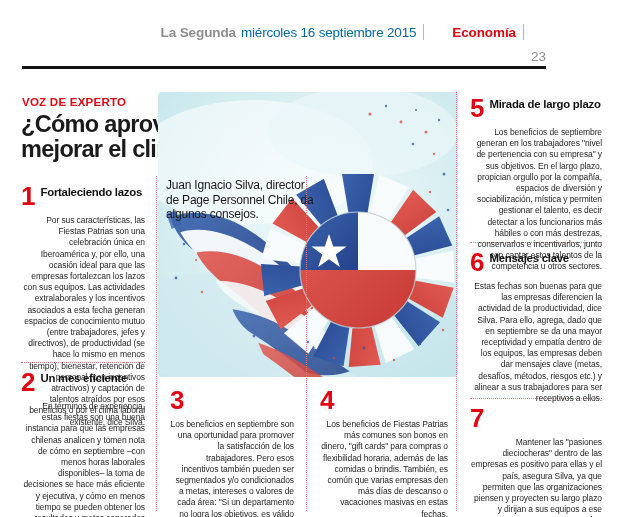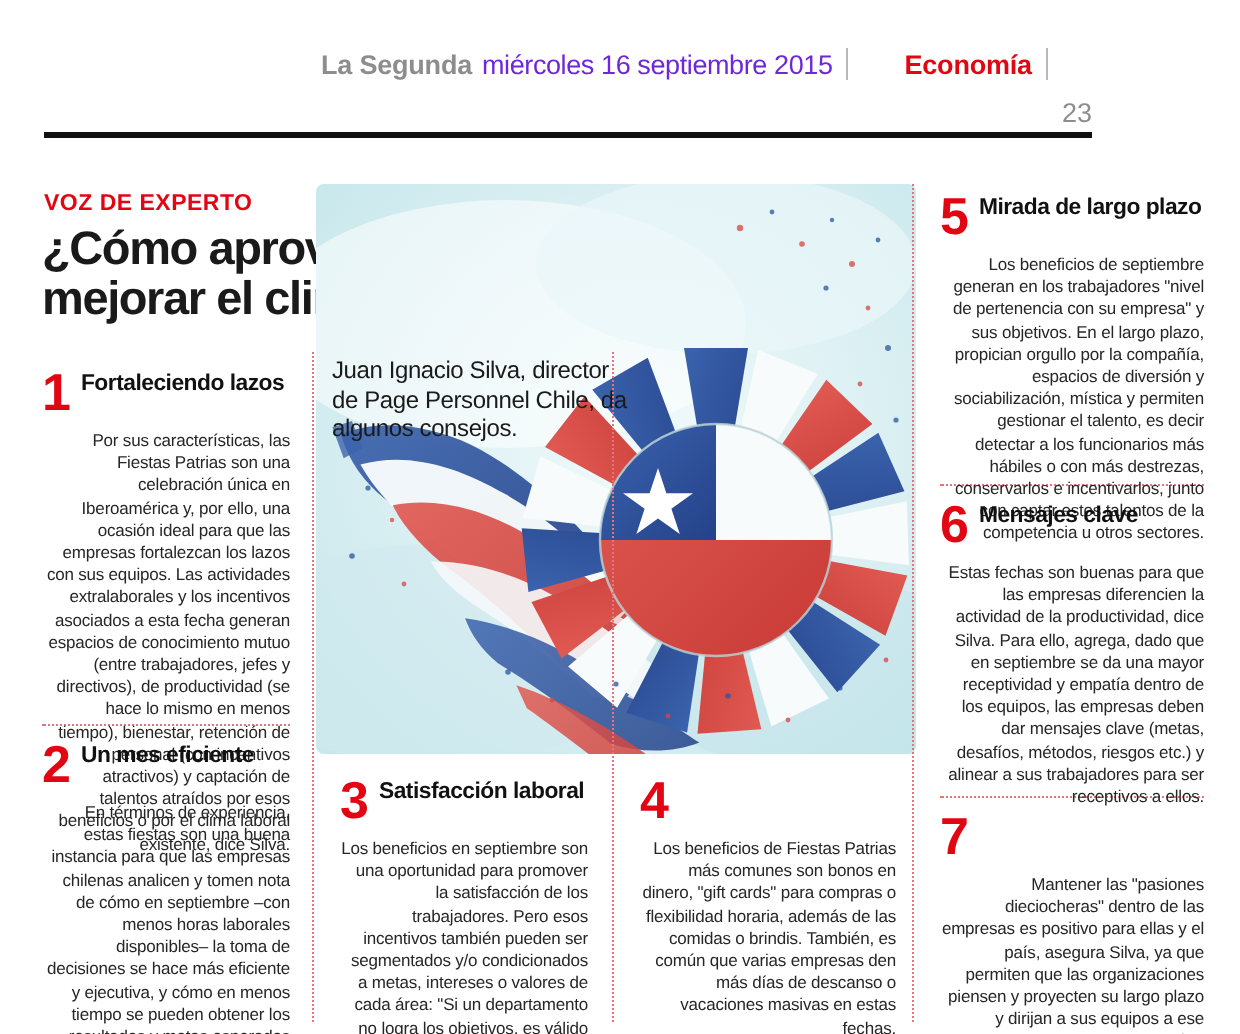--- a/index.html
+++ b/index.html
@@ -30,21 +30,21 @@
     white-space: nowrap;
   }
   .mh-brand {
     font-size: 13.5px;
     font-weight: bold;
     color: #8d8d8d;
     letter-spacing: -0.1px;
   }
   .mh-date {
     font-size: 13.5px;
-    color: #6d28d9;
+    color: #0369a1;
     margin-left: 5px;
     letter-spacing: -0.2px;
     text-align: center;
   }
   .mh-sep {
     width: 1px;
     height: 16px;
     background: #b9b9b9;
     margin: 0 7px;
   }
@@ -349,21 +349,20 @@
     <div class="tip-head">
       <span class="tip-num">2</span>
       <span class="tip-title">Un mes eficiente</span>
     </div>
     <p class="tip-body">En términos de experiencia, estas fiestas son una buena instancia para que las empresas chilenas analicen y tomen nota de cómo en septiembre –con menos horas laborales disponibles– la toma de decisiones se hace más eficiente y ejecutiva, y cómo en menos tiempo se pueden obtener los resultados y metas esperados (productividad). Tanto en términos de producción, comerciales o de gestión.</p>
   </div>
 
   <div class="tip col2" style="top:390px;">
     <div class="tip-head">
       <span class="tip-num">3</span>
-      <span class="tip-title">Satisfacción laboral</span>
     </div>
     <p class="tip-body">Los beneficios en septiembre son una oportunidad para promover la satisfacción de los trabajadores. Pero esos incentivos también pueden ser segmentados y/o condicionados a metas, intereses o valores de cada área: "Si un departamento no logra los objetivos, es válido que no reciba los incentivos. También es lícito que exista incentivos por área, sección o departamento dentro de una empresa".</p>
   </div>
 
   <div class="tip col3" style="top:390px;">
     <div class="tip-head">
       <span class="tip-num">4</span>
     </div>
     <p class="tip-body">Los beneficios de Fiestas Patrias más comunes son bonos en dinero, "gift cards" para compras o flexibilidad horaria, además de las comidas o brindis. También, es común que varias empresas den más días de descanso o vacaciones masivas en estas fechas.</p>
   </div>

